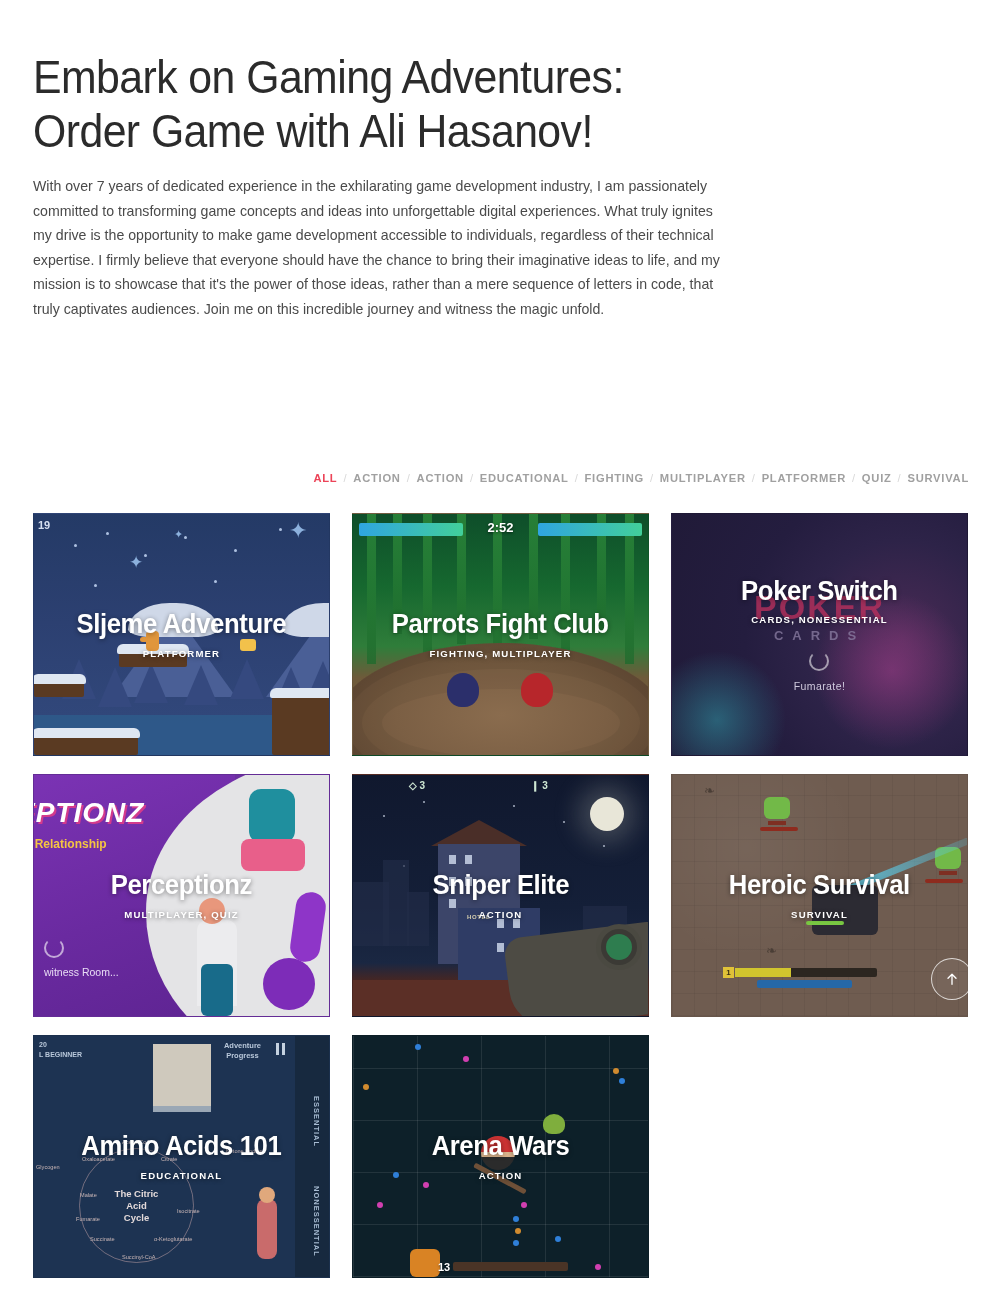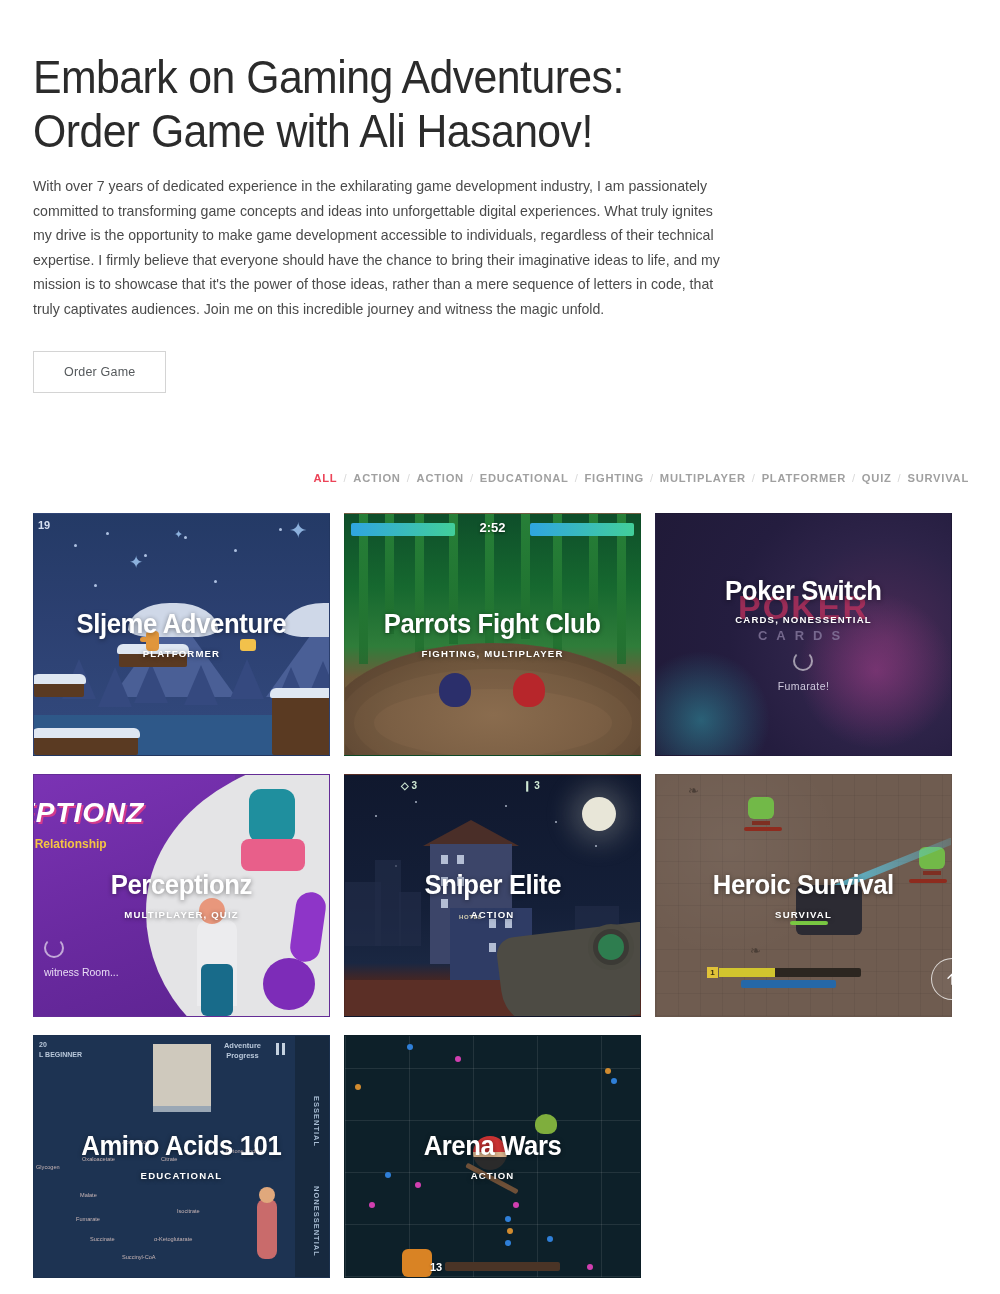--- a/index.html
+++ b/index.html
@@ -66,21 +66,21 @@
   .filter-sep { color: #d8d8d8; font-weight: normal; }
 
   
   .grid {
     position: absolute;
     left: 33px;
     top: 513px;
     width: 937px;
     display: grid;
     grid-template-columns: repeat(3, 297px);
-    gap: 18px 14px;
+    gap: 18px 22px;
   }
   .card {
     position: relative;
     width: 297px;
     height: 243px;
     overflow: hidden;
     cursor: pointer;
     background: #12203f;
     border: 1px solid rgba(0,0,0,0.06);
   }
@@ -281,21 +281,20 @@
 <body>
 
 <div class="page">
 
   <section class="hero">
     <h1 class="hero-title">
       <span>Embark on Gaming Adventures:</span>
       <span>Order Game with Ali Hasanov!</span>
     </h1>
     <p class="hero-body">With over 7 years of dedicated experience in the exhilarating game development industry, I am passionately committed to transforming game concepts and ideas into unforgettable digital experiences. What truly ignites my drive is the opportunity to make game development accessible to individuals, regardless of their technical expertise. I firmly believe that everyone should have the chance to bring their imaginative ideas to life, and my mission is to showcase that it's the power of those ideas, rather than a mere sequence of letters in code, that truly captivates audiences. Join me on this incredible journey and witness the magic unfold.</p>
-    <button class="order-btn">Order Game</button>
   </section>
 
   <nav class="filter-bar">
     <span class="filter-item active">ALL</span>
     <span class="filter-sep">/</span>
     <span class="filter-item">ACTION</span>
     <span class="filter-sep">/</span>
     <span class="filter-item">ACTION</span>
     <span class="filter-sep">/</span>
     <span class="filter-item">EDUCATIONAL</span>
@@ -502,20 +501,26 @@
             <i style="left:0"></i>
             <i style="right:0"></i>
           </div>
         <div class="easy">Easy</div>
         <div class="panel">
           <span style="top:60px">ESSENTIAL</span>
           <span style="top:150px">NONESSENTIAL</span>
         </div>
         <i class="molecule"></i>
         <i class="moleculebar"></i>
+        <div class="cycle">
+          <div class="cyclelabel">
+            <div>The Citric Acid</div>
+            <div>Cycle</div>
+          </div>
+        </div>
         <span class="nodetxt" style="left:88px;top:103px">Acetyl-CoA</span>
         <span class="nodetxt" style="left:48px;top:120px">Oxaloacetate</span>
         <span class="nodetxt" style="left:127px;top:120px">Citrate</span>
         <span class="nodetxt" style="left:143px;top:172px">Isocitrate</span>
         <span class="nodetxt" style="left:120px;top:200px">α-Ketoglutarate</span>
         <span class="nodetxt" style="left:88px;top:218px">Succinyl-CoA</span>
         <span class="nodetxt" style="left:56px;top:200px">Succinate</span>
         <span class="nodetxt" style="left:42px;top:180px">Fumarate</span>
         <span class="nodetxt" style="left:46px;top:156px">Malate</span>
         <span class="nodetxt" style="left:192px;top:112px">Ketone Bodies</span>

